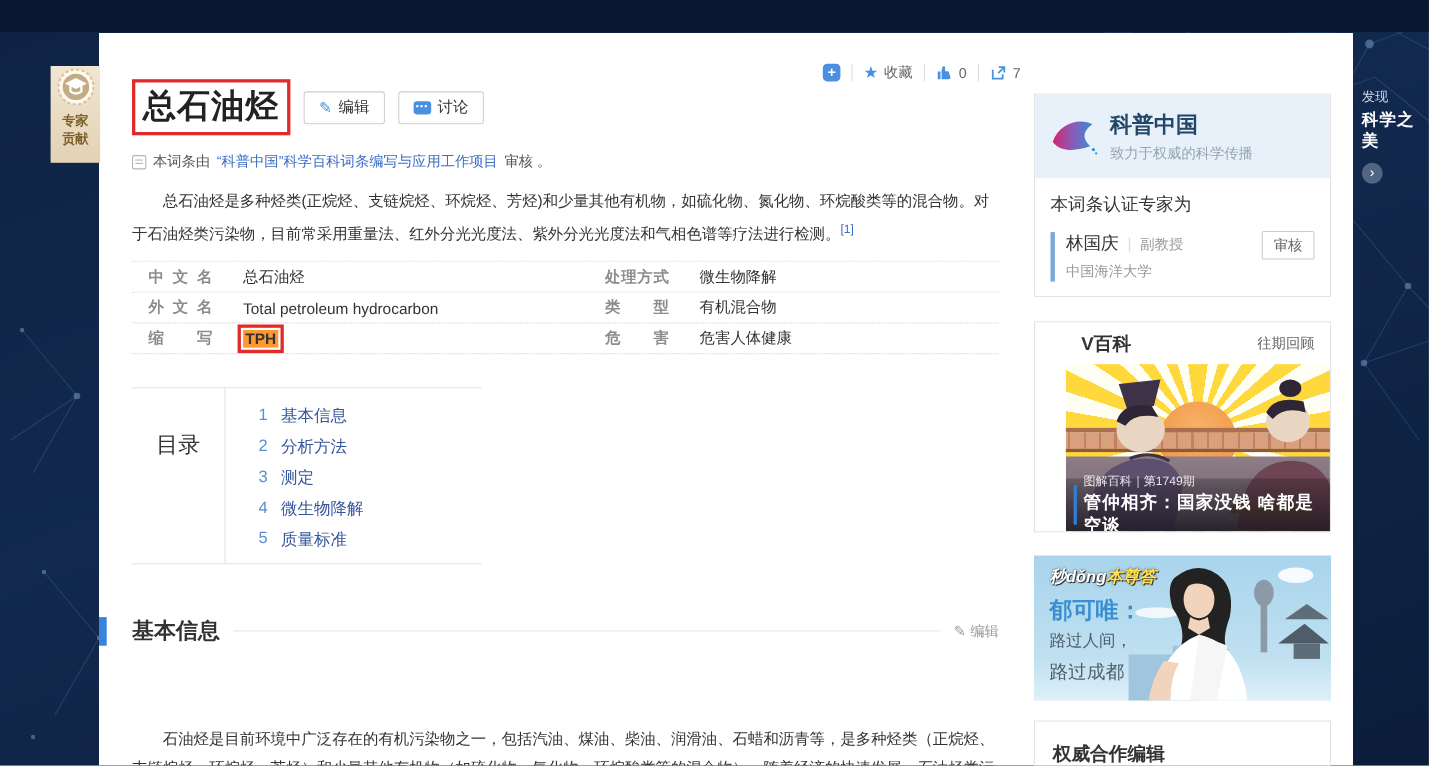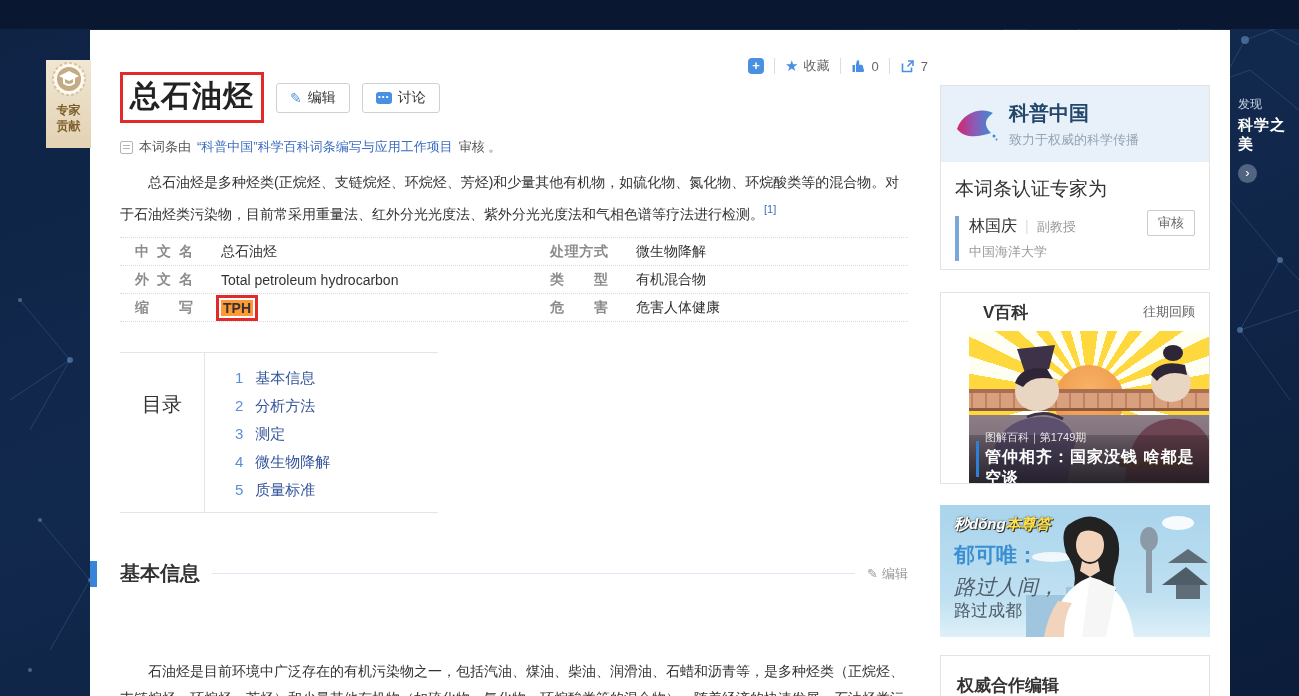--- a/index.html
+++ b/index.html
@@ -83,21 +83,21 @@
   .hl-yellow { background:#ffff00; padding:0 1px;
     outline:3px solid #e12b2b; outline-offset:1px; }
 
   
   .card { position:absolute; background:#fff; border:1px solid #e3e3e3; z-index:2; }
   .kepu { left:940px; top:85px; width:270px; height:185px; }
   .kepu-head { height:76px; background:#e8f1f9; display:flex; align-items:center; padding:12px 12px; gap:10px; }
   .kepu-title { font-size:20px; font-weight:bold; color:#23476b; }
   .kepu-sub { font-size:13px; color:#94a4b4; margin-top:4px; }
   .kepu-body { padding:14px 14px 0 14px; position:relative; }
-  .cert-label { font-size:19px; color:#333; }
+  .cert-label { font-size:16px; color:#333; }
   .expert-row { margin-top:14px; border-left:4px solid #7aa8d8; padding-left:10px; }
   .expert-name { font-size:16px; color:#333; }
   .expert-div { color:#ddd; margin:0 8px; font-size:14px; }
   .expert-title { font-size:13px; color:#999; }
   .expert-org { font-size:13px; color:#999; margin-top:6px; }
   .review-badge { position:absolute; right:14px; top:48px; border:1px solid #ccc;
     border-radius:2px; font-size:13px; color:#666; padding:3px 10px; cursor:pointer; background:#fff; }
 
   .vbaike { left:940px; top:292px; width:270px; height:192px;padding-left:28px; }
   .vb-head { height:38px; display:flex; align-items:center; justify-content:space-between; padding:0 14px; }
@@ -118,28 +118,28 @@
   .caption .bar { position:absolute; left:7px; top:6px; bottom:6px; width:3px; background:#2f7fd6; }
   .cap-tag { font-size:11px; color:#e8e8e8; }
   .cap-main { font-size:16px; font-weight:bold; color:#fff; margin-top:2px; letter-spacing:1px; }
 
   .ad { left:940px; top:505px; width:270px; height:132px; overflow:hidden; cursor:pointer;
     background:linear-gradient(180deg,#a9d4ec 0%, #bfe0f1 70%, #def0f8 100%); border:none; }
   .ad-logo { position:absolute; left:14px; top:10px; font-size:15px; font-weight:bold; font-style:italic;
     color:#fff; text-shadow:0 0 2px #333, 1px 1px 0 #333; }
   .ad-logo .gold { color:#ffe24a; }
   .ad-name { position:absolute; left:14px; top:36px; font-size:21px; font-weight:bold; color:#3a8fd2; }
-  .ad-line1 { position:absolute; left:14px; top:68px; font-size:21px; color:#4e5d6a;font-style:italic; }
+  .ad-line1 { position:absolute; left:14px; top:68px; font-size:15px; color:#4e5d6a; }
   .ad-line2 { position:absolute; left:14px; top:94px; font-size:17px; color:#4e5d6a; }
 
   .partner { left:940px; top:655px; width:270px; height:80px; }
   .partner-title { font-size:17px; font-weight:bold; color:#333; padding:18px 0 0 16px; }
 
   
-  .discover { position:absolute; left:1238px; top:96px; z-index:1; color:#fff; }
+  .discover { position:absolute; left:1238px; top:80px; z-index:1; color:#fff; }
   .disc-small { font-size:12px; color:#c9d6e4; }
   .disc-big { font-size:15px; font-weight:bold; margin-top:3px; letter-spacing:1px; }
   .disc-circle { margin-top:10px; width:19px; height:19px; border-radius:50%;
     background:rgba(200,215,235,.35); color:#fff; font-size:13px; line-height:18px;
     text-align:center; cursor:pointer; }
 </style>
 </head>
 <body>
 
 <svg class="deco" width="1299" height="696">

